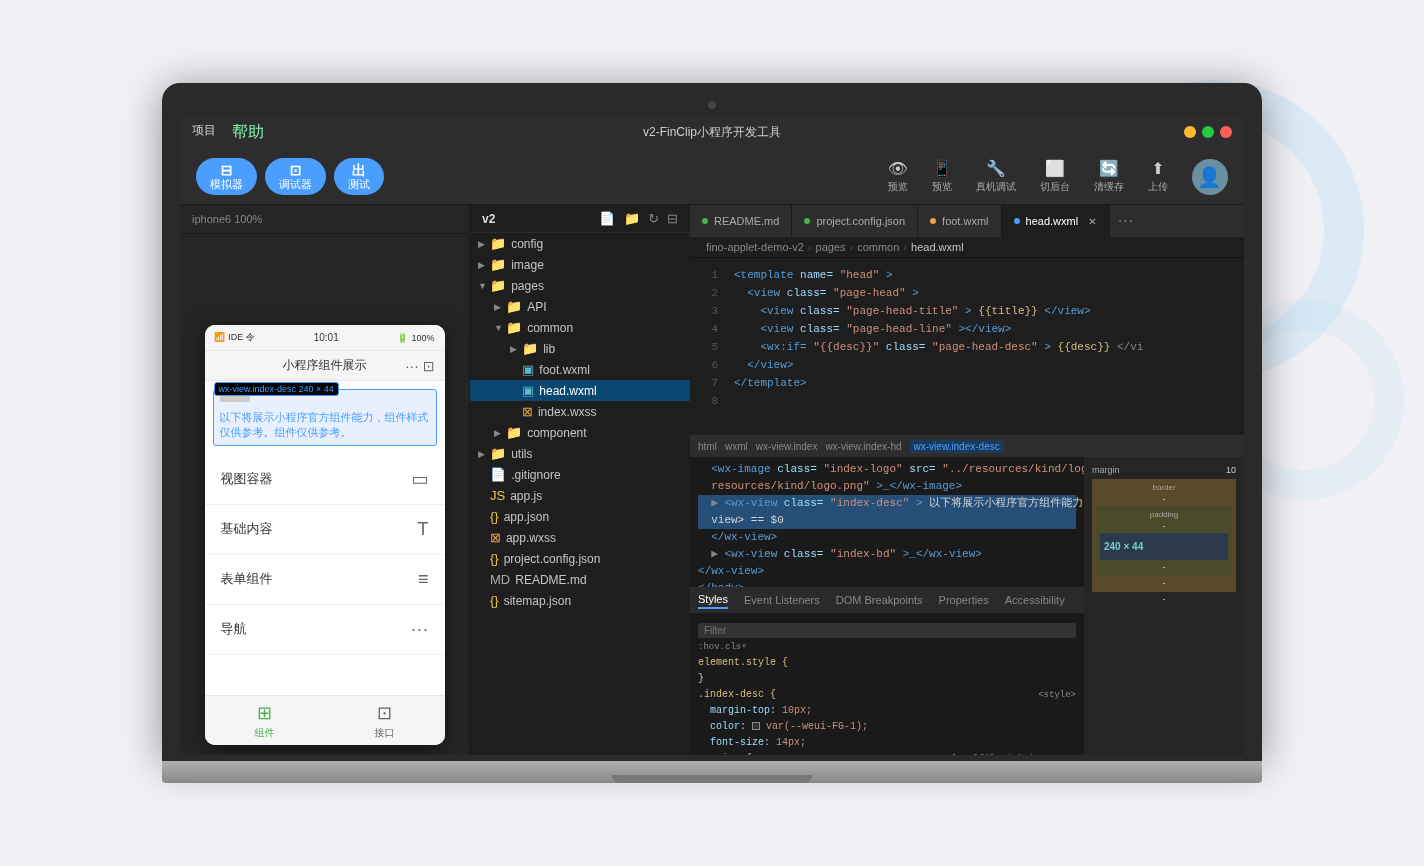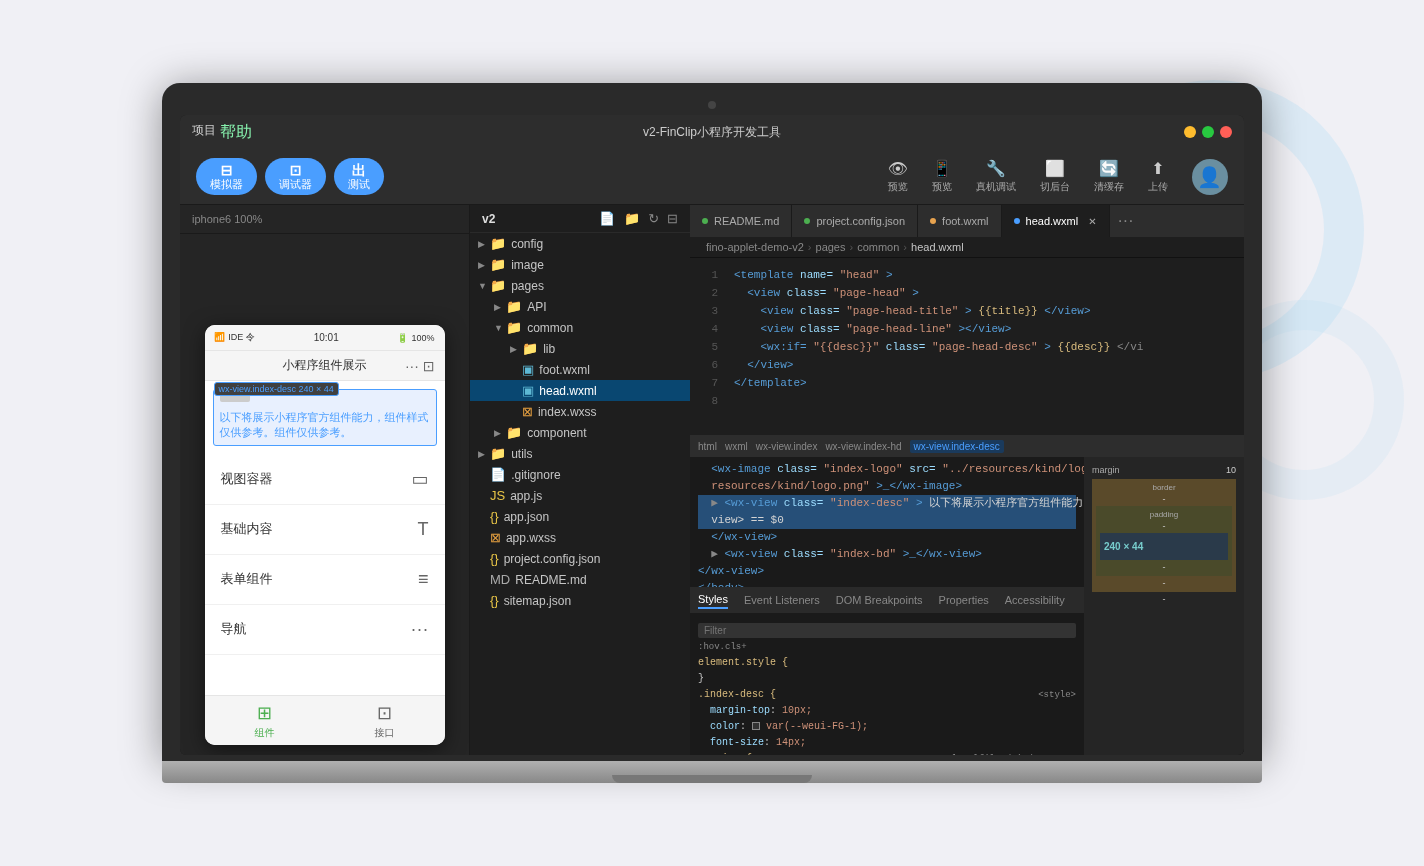--- a/index.html
+++ b/index.html
@@ -259,21 +259,21 @@
       margin: 8px;
       background: #e8f0fe;
       border: 1px solid #4a9eff;
       border-radius: 3px;
       padding: 4px 6px;
       position: relative;
     }
     .highlight-label {
       font-size: 9px;
       color: #4a9eff;
-      background: #404040;
+      background: #000000;
       border: 1px solid #4a9eff;
       padding: 1px 4px;
       border-radius: 3px;
       position: absolute;
       top: -8px;
       left: 0;
       white-space: nowrap;
     }
     .highlight-text {
       font-size: 11px;
@@ -612,21 +612,21 @@
 <div class="bg-circle bg-circle-2"></div>
 <div class="bg-circle bg-circle-3"></div>
 
 <div class="laptop-outer">
   <div class="laptop-screen-bezel">
     <div class="laptop-camera"></div>
 
     <div class="laptop-screen">
 
       <div class="ide-titlebar" style="position:relative;">
-        <div style="display:flex;gap:4px;">
+        <div style="display:flex;gap:16px;">
           <span style="font-size:12px;color:#ccc;cursor:pointer;">项目</span>
           <span style="font-size:16px;color:#86efac;cursor:pointer;">帮助</span>
         </div>
         <div class="ide-title-center">v2-FinClip小程序开发工具</div>
         <div style="display:flex;gap:6px;">
           <span class="win-btn win-btn-min"></span>
           <span class="win-btn win-btn-max"></span>
           <span class="win-btn win-btn-close"></span>
         </div>
       </div>

